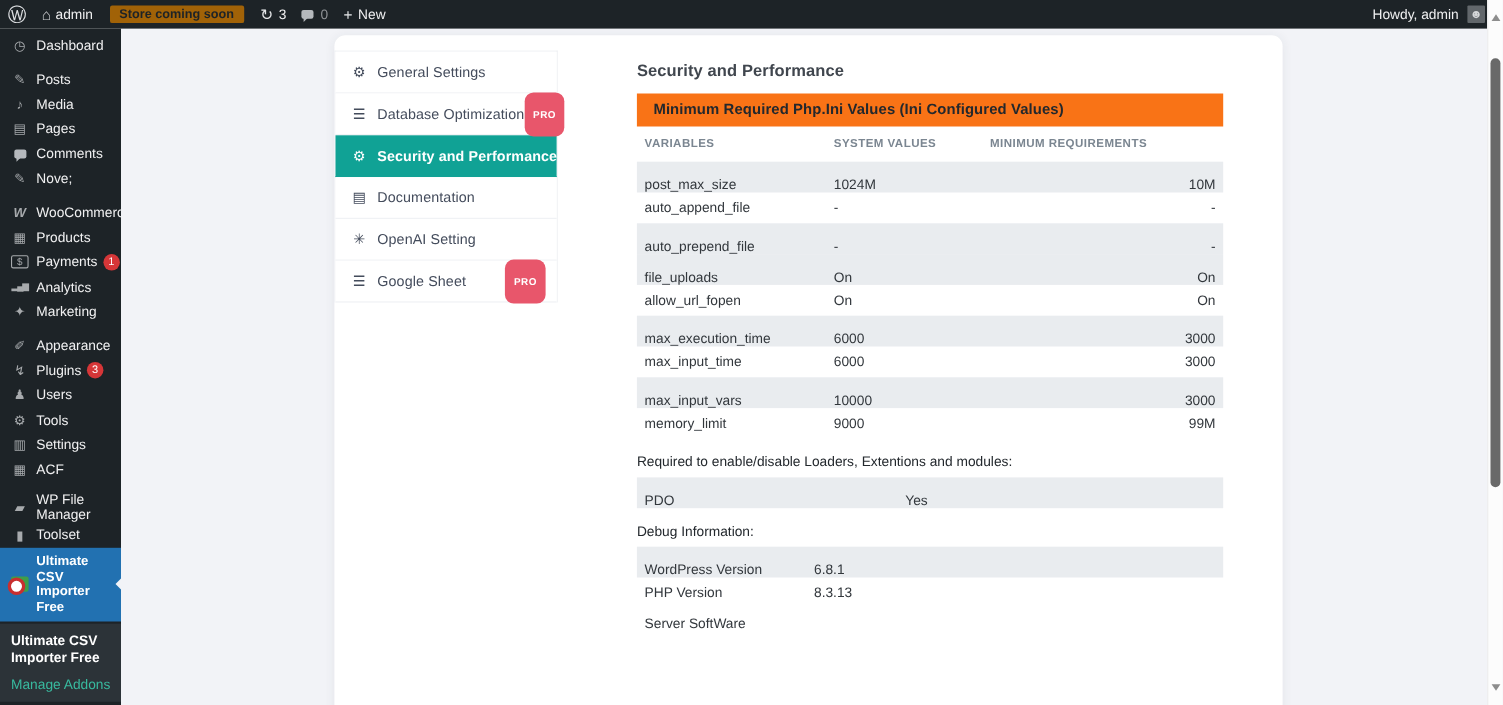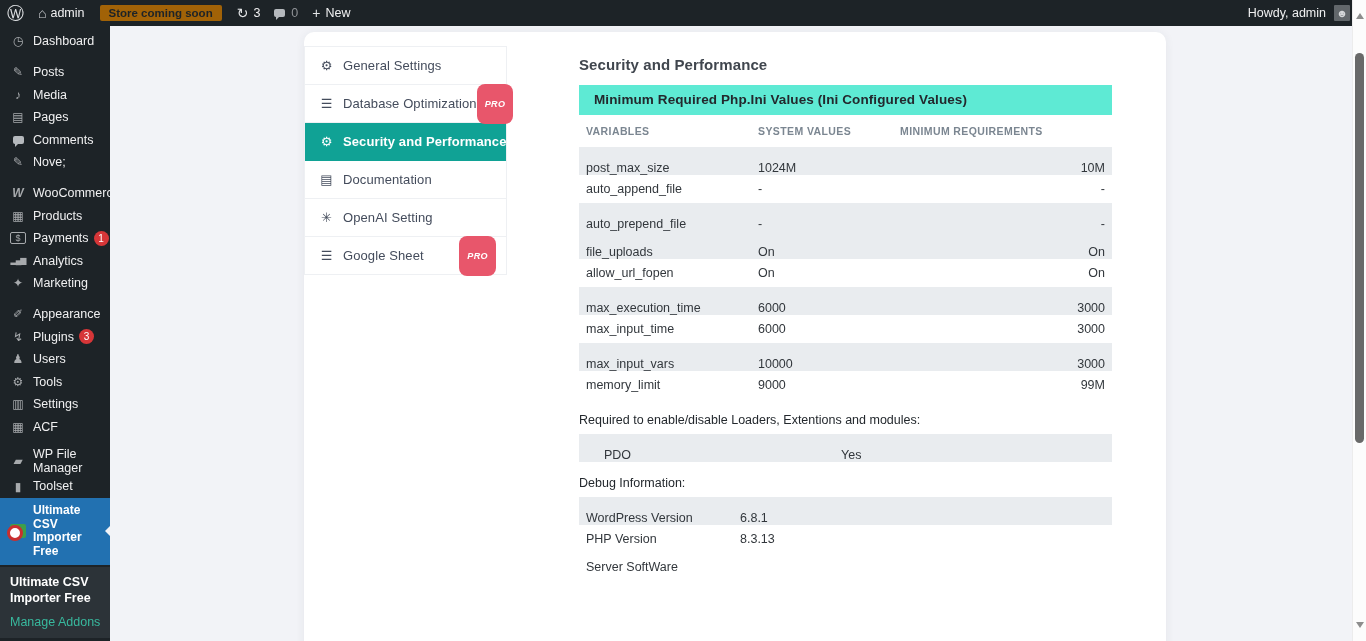--- a/index.html
+++ b/index.html
@@ -45,40 +45,40 @@
 
   
   .page { position:absolute; left:110px; top:26px; width:1242px; height:615px; background:#f2f3f7; }
   .card { position:absolute; left:194px; top:6px; width:862px; height:640px; background:#fff; border-radius:10px 10px 0 0; box-shadow:0 1px 10px rgba(40,50,70,.07); }
 
   
   .tabs { position:absolute; left:0; top:14px; width:203px; border:1px solid #eef0f3; border-bottom:none; }
   .tab { height:38px; display:flex; align-items:center; padding:0 10px 0 14px; border-bottom:1px solid #eef0f3; background:#fff; cursor:pointer; }
   .tab-icon { width:15px; min-width:15px; margin-right:9px; color:#444c5c; font-size:13px; text-align:center; line-height:1; }
   .tab-label { font-size:13px; color:#444c5c; letter-spacing:.1px; white-space:nowrap; }
-  .tab .pro-badge { margin-left:auto; background:var(--pro-red); color:#fff; font-size:9px; font-weight:bold; padding:15px 8px; border-radius:8px; letter-spacing:.4px;font-style:italic; }
+  .tab .pro-badge { margin-left:auto; background:var(--pro-red); color:#fff; font-size:9px; font-weight:bold; padding:15px 8px; border-radius:8px; letter-spacing:.4px; }
   .tab.active { background:var(--teal); border-bottom-color:var(--teal); }
   .tab.active .tab-icon, .tab.active .tab-label { color:#fff; }
   .tab.active .tab-label { font-weight:bold; }
 
   
   .content { position:absolute; left:275px; top:24px; width:533px; }
   .page-title { font-size:15px; font-weight:bold; color:#40464e; letter-spacing:.1px; }
-  .tbl-header { margin-top:12px; height:30px; line-height:30px; background:#5eead4; color:#23282d; font-size:13.5px; font-weight:bold; padding:0 15px; letter-spacing:.1px; }
+  .tbl-header { margin-top:12px; height:30px; line-height:30px; background:#f97316; color:#23282d; font-size:13.5px; font-weight:bold; padding:0 15px; letter-spacing:.1px; }
   .cols { display:flex; height:32px; align-items:center; font-size:10.5px; font-weight:bold; color:#7b8691; letter-spacing:.4px; }
   .row { display:flex; height:28px; align-items:center; font-size:12.5px; color:#32373c; }
   .row.stripe { background:#e9ecef;align-items:flex-end; }
   .c1 { width:179px; padding-left:7px; }
   .c2 { width:142px; }
   .c3 { flex:1; }
   .row .c3 { text-align:right; padding-right:7px; }
   .section-label { margin-top:14px; font-size:12.5px; color:#23282d; }
   .kv-rows { margin-top:7px; }
   .kv .k { padding-left:7px; }
-  .pdo .k { width:244px;margin-left:18px; }
+  .pdo .k { width:244px; }
   .dbg .k { width:161px; }
 
   
   .scrollcol { position:absolute; right:0; top:0; width:14px; height:641px; background:#fcfcfc; border-left:1px solid #ececec; z-index:60; }
   .sc-up, .sc-down { position:absolute; left:50%; width:0; height:0; transform:translateX(-50%); cursor:pointer; }
   .sc-up { top:13px; border:4.5px solid transparent; border-bottom:6px solid #8d8d8d; border-top:none; }
   .sc-down { top:622px; border:4.5px solid transparent; border-top:6px solid #8d8d8d; border-bottom:none; }
   .sc-thumb { position:absolute; left:2px; top:53px; width:9px; height:390px; background:#696969; border-radius:5px; cursor:pointer; }
 </style>
 </head>

